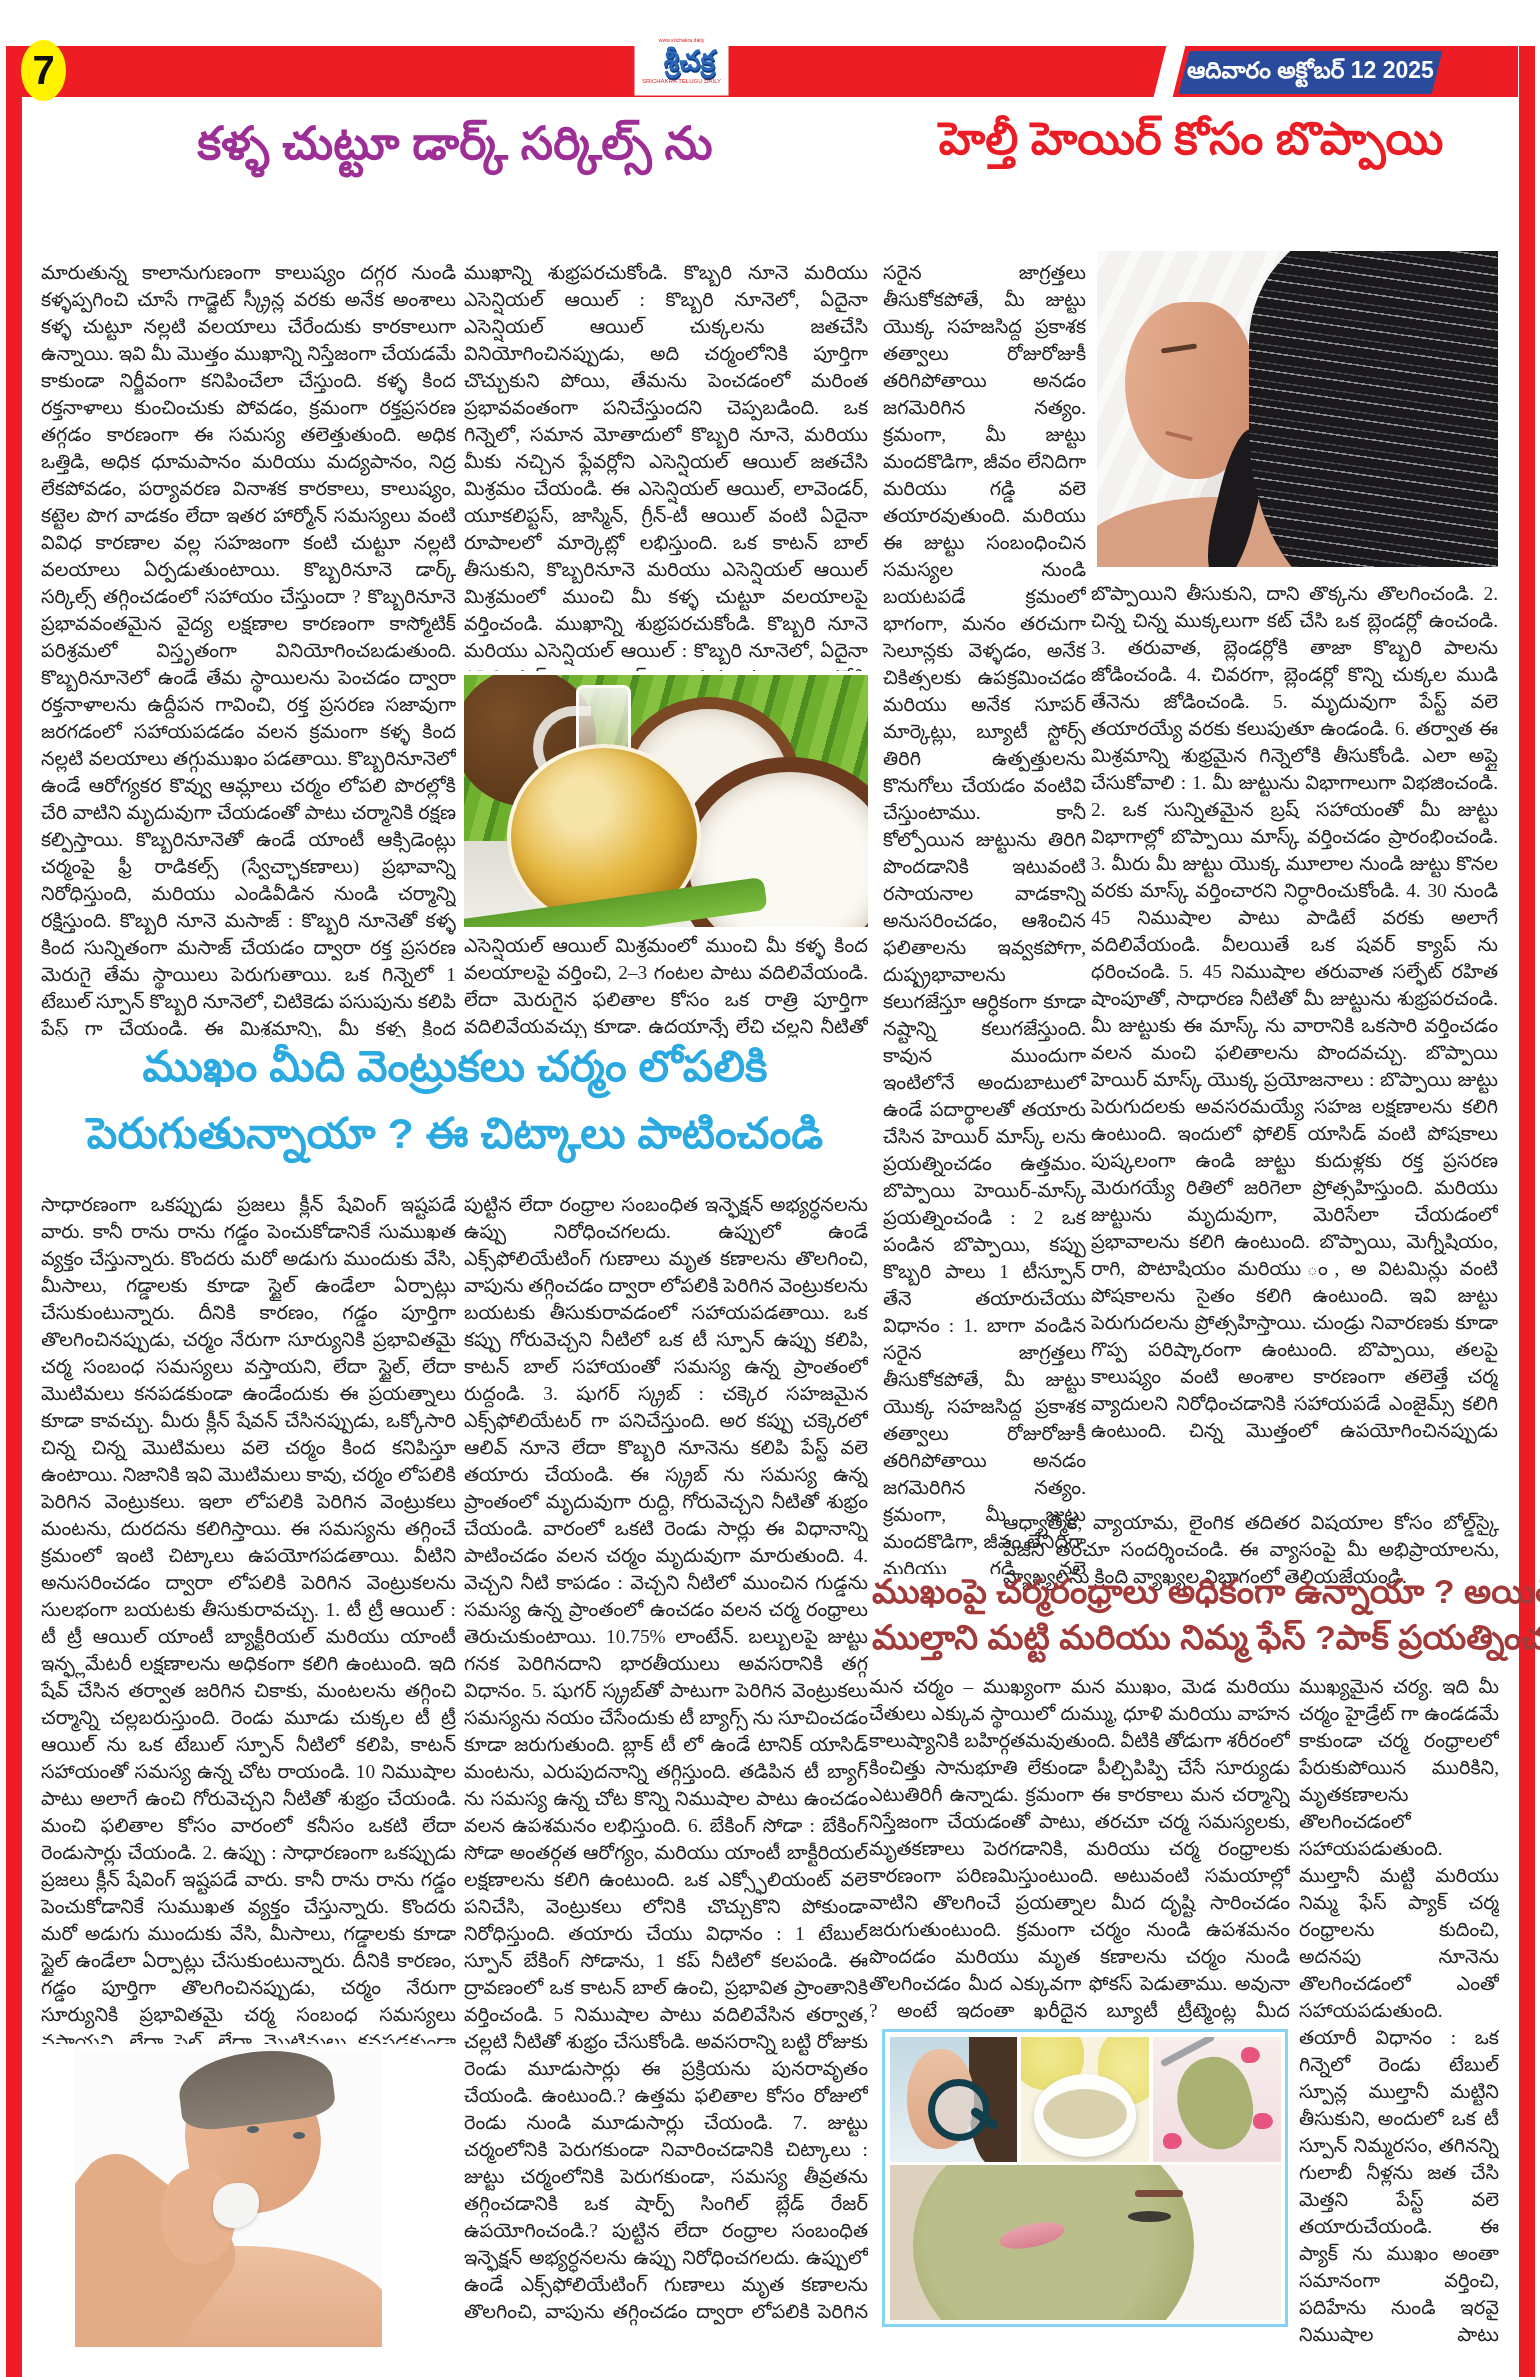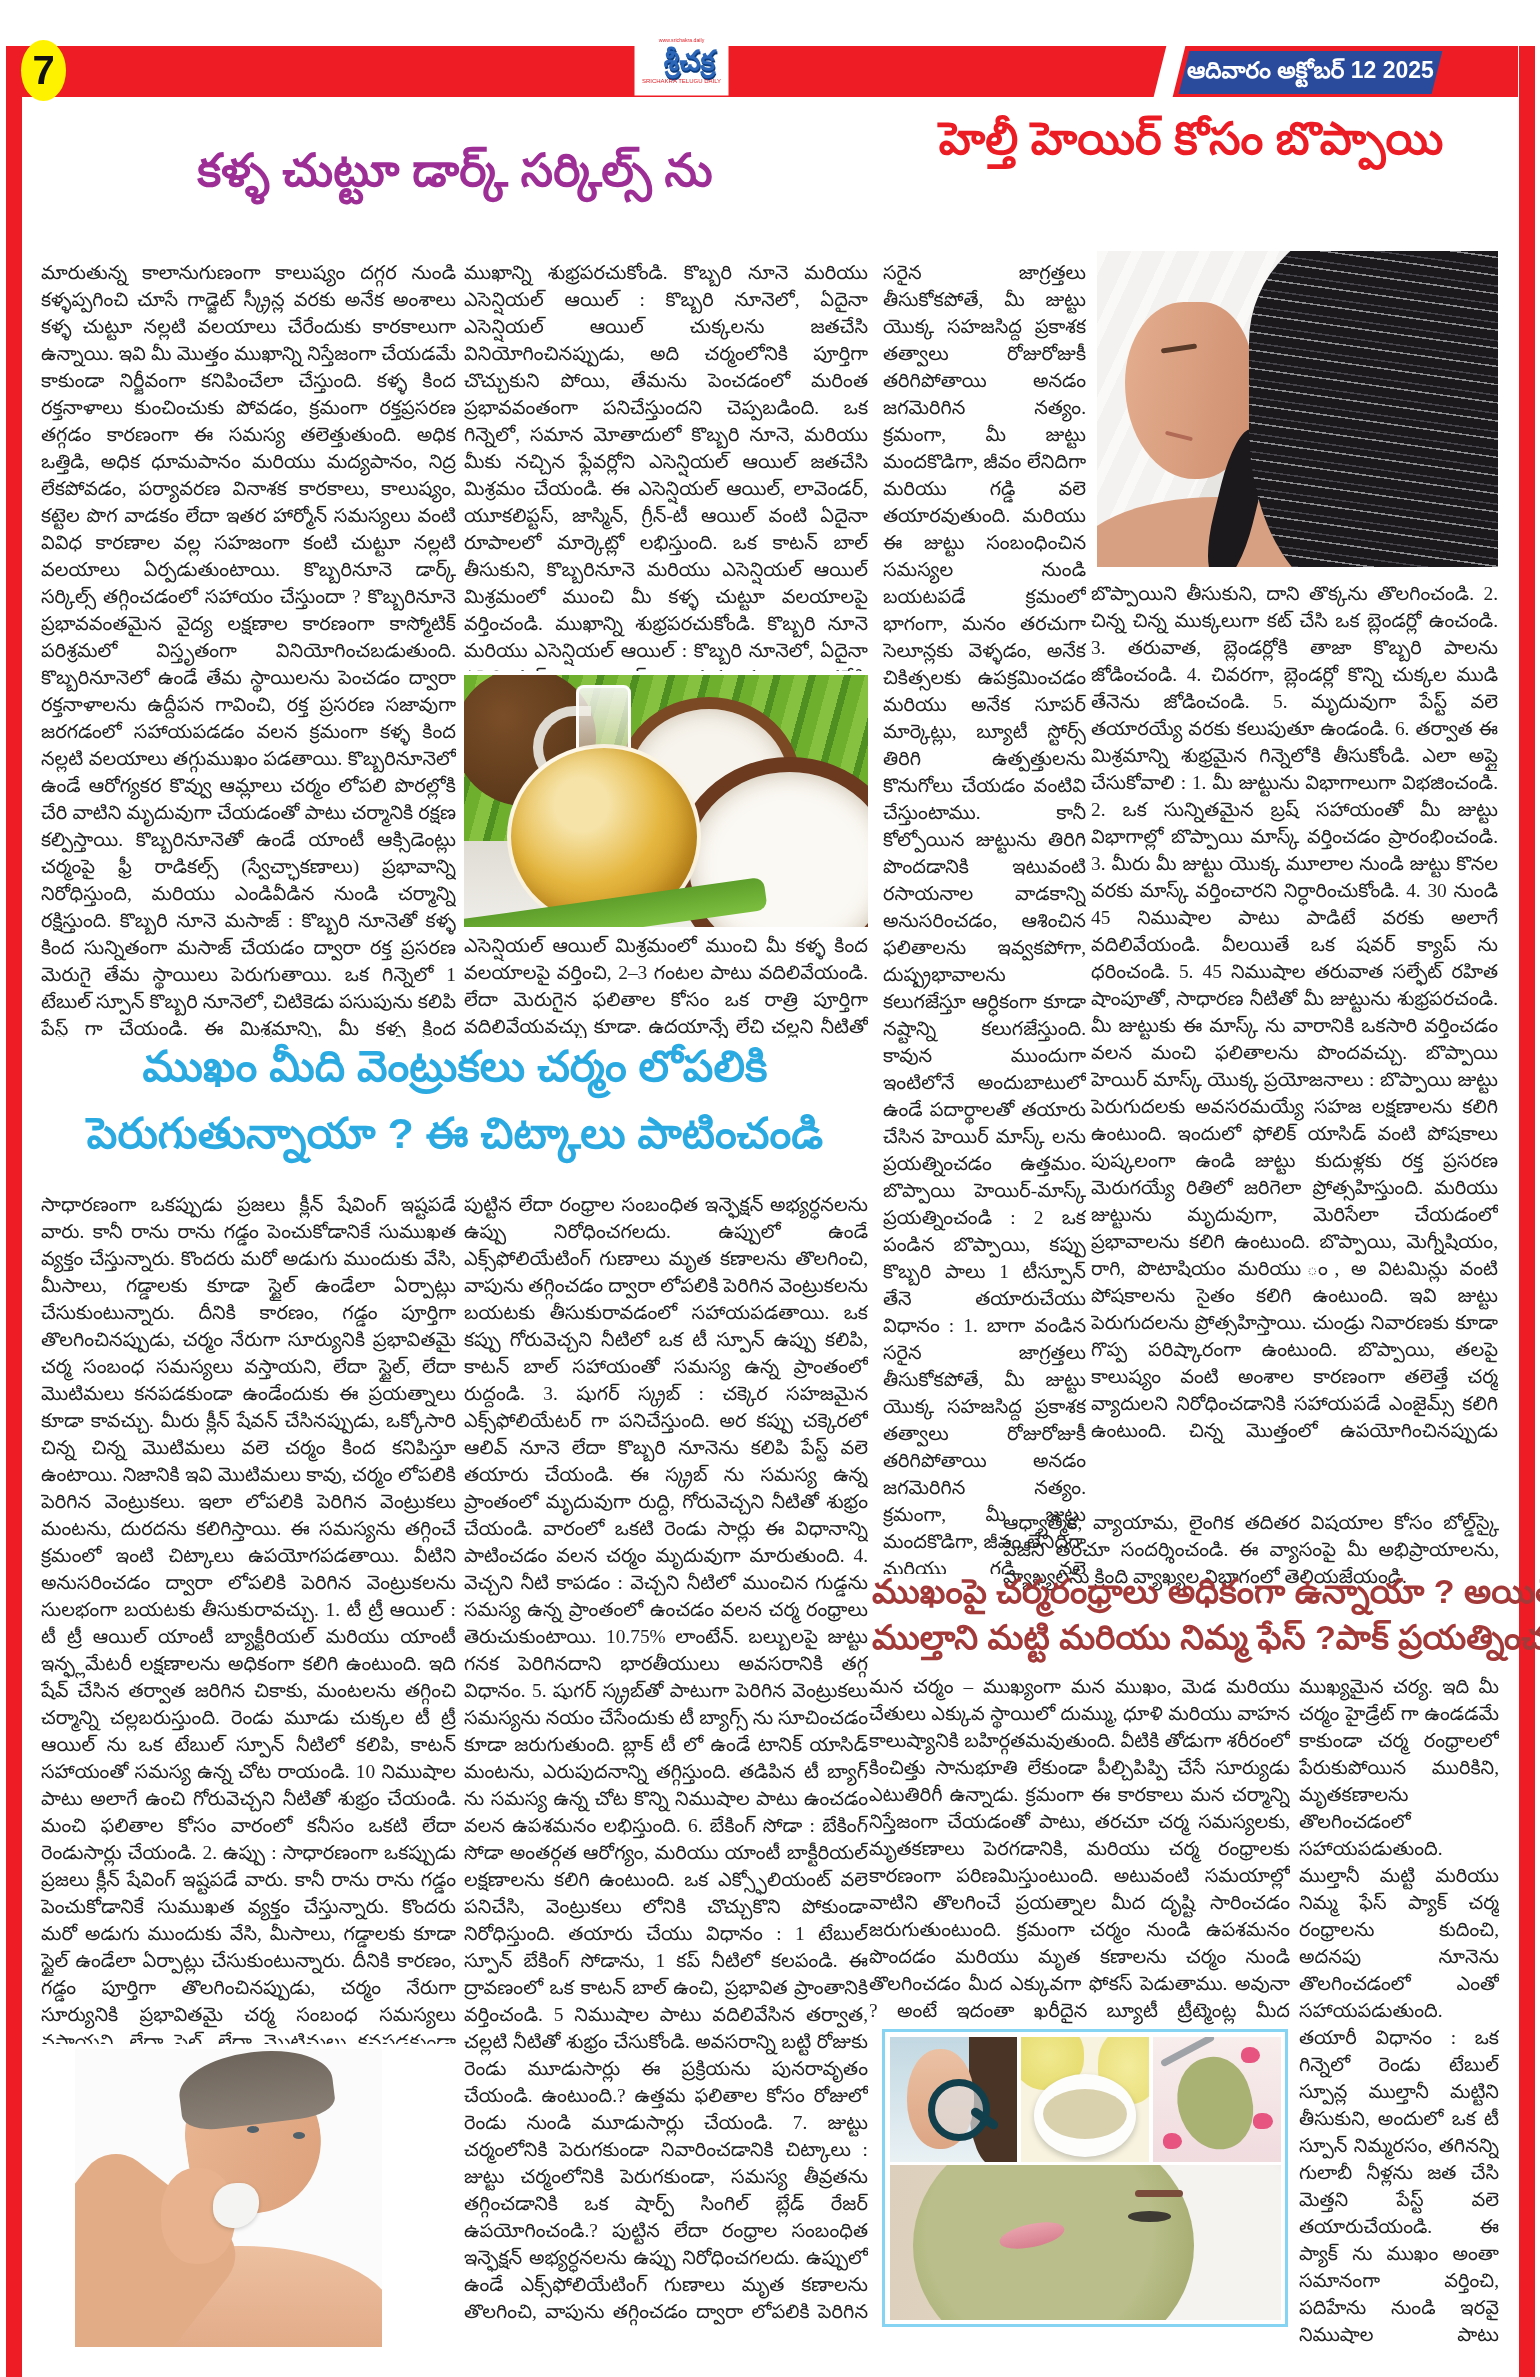--- a/index.html
+++ b/index.html
@@ -14,21 +14,21 @@
   .logo-box{background:#fff;display:flex;flex-direction:column;align-items:center;justify-content:center;
             box-shadow:0 0 0 1.5px #fff;}
   .logo-top{font:5.2px "Liberation Sans",sans-serif;color:#E01E25;line-height:6.7px;}
   .logo-title{font:bold 28px "Liberation Sans",sans-serif;color:#2C66B8;text-shadow:0.7px 1.5px 0 #0A3C7E;line-height:34px;margin-left:16px;}
   .logo-tag{font:6px "Liberation Sans",sans-serif;color:#E01E25;line-height:7.5px;}
   .date-cut{background:#fff;transform:skewX(-14deg);}
   .date-box{background:#2A4B9B;transform:skewX(-14deg);display:flex;align-items:center;justify-content:center;}
   .date-box span{transform:skewX(14deg);font:bold 23px "Liberation Sans",sans-serif;color:#fff;white-space:nowrap;}
   
   .hl{font-weight:bold;text-align:center;white-space:nowrap;font-family:"Liberation Sans",sans-serif;}
-  .hl-left{color:#9C2E96;font-size:46px;margin-top:27px;}
+  .hl-left{color:#9C2E96;font-size:46px;}
   .hl-right{color:#EC1C24;font-size:45px;}
   .hl-blue{color:#2BAAE2;font-size:43px;}
   .hl-maroon{color:#A23A3A;font-size:34px;text-align:left;white-space:nowrap;}
   
   .col{font-size:19.4px;line-height:27px;color:#1F1F1F;text-align:justify;overflow:hidden;
        word-break:break-word;}
   
   .photo{overflow:hidden;}
   .photo>div{position:absolute;}
   

